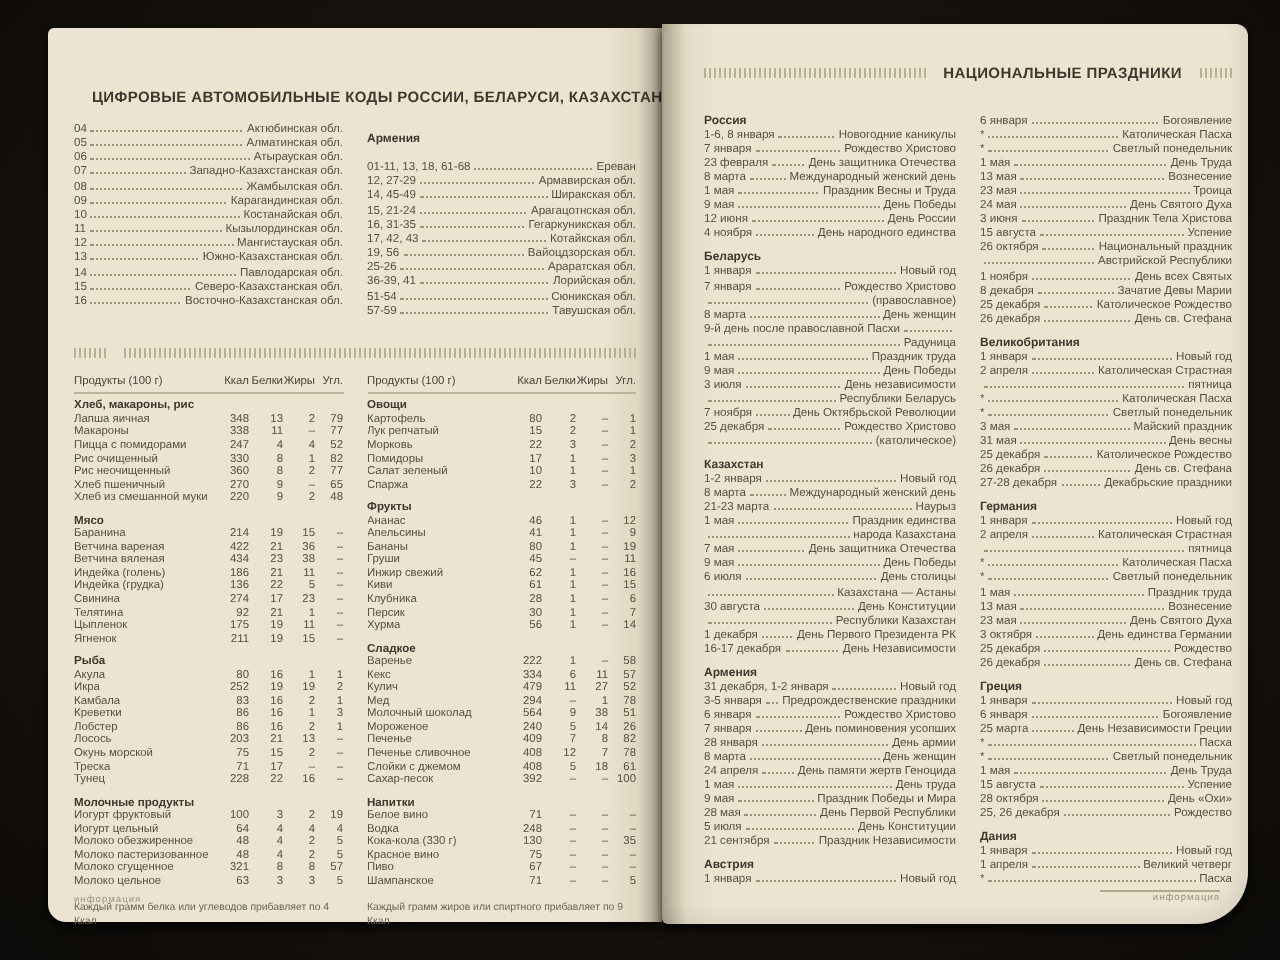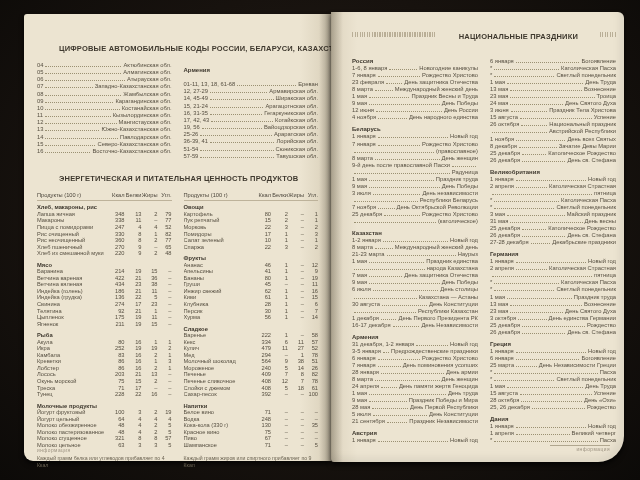--- a/index.html
+++ b/index.html
@@ -18,21 +18,21 @@
     padding:0;
   }
   .page-right{
     left:331px;width:293px;top:12px;height:450px;
     background:linear-gradient(90deg,#cfc5ae 0%,#e4dbc7 4%,#ece4d1 9%,#ece4d1 100%);
     border-radius:0 6px 26px 3px;
     box-shadow:0 3px 5px rgba(0,0,0,.7), inset -4px -4px 8px rgba(0,0,0,.07);
   }
   .inner-l{padding:30px 13px 0 13px;}
   .inner-r{padding:20px 8px 0 21px;}
-  .sec-h{display:flex;gap:22px;font-weight:bold;font-size:7.5px;
+  .sec-h{display:flex;align-items:center;gap:9px;font-weight:bold;font-size:7.5px;
          letter-spacing:.2px;color:#3e382e;white-space:nowrap;}
   .hatch{height:5px;background:repeating-linear-gradient(90deg,#b9ae96 0 1px,rgba(0,0,0,0) 1px 2.5px);}
   .hatch-sm{width:16px;}
   .hatch-fill{flex:1;}
   .cols{display:flex;gap:12px;}
   .col{flex:1;min-width:0;}
   
   .dr{display:flex;align-items:baseline;font-size:5.8px;line-height:7.05px;color:#564f41;}
   .dr.blank{height:7.05px;}
   .dr .l,.dr .r{white-space:nowrap;}
@@ -196,21 +196,20 @@
           <div class="dr">
             <span class="l">57-59</span>
             <span class="fill"></span>
             <span class="r">Тавушская обл.</span>
           </div>
         </div>
     </div>
 
     <div class="sec-h title-row-l">
       <span class="hatch hatch-sm"></span>
-      <span>ЭНЕРГЕТИЧЕСКАЯ И ПИТАТЕЛЬНАЯ ЦЕННОСТЬ ПРОДУКТОВ</span>
       <span class="hatch hatch-fill"></span>
     </div>
 
     <div class="cols">
       <div class="col">
         <div class="thead">
           <span>Продукты (100 г)</span>
           <span>Ккал</span>
           <span>Белки</span>
           <span>Жиры</span>

